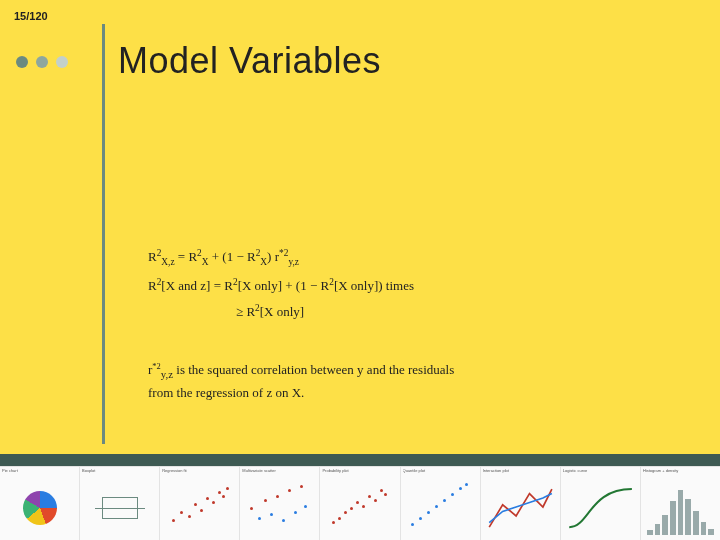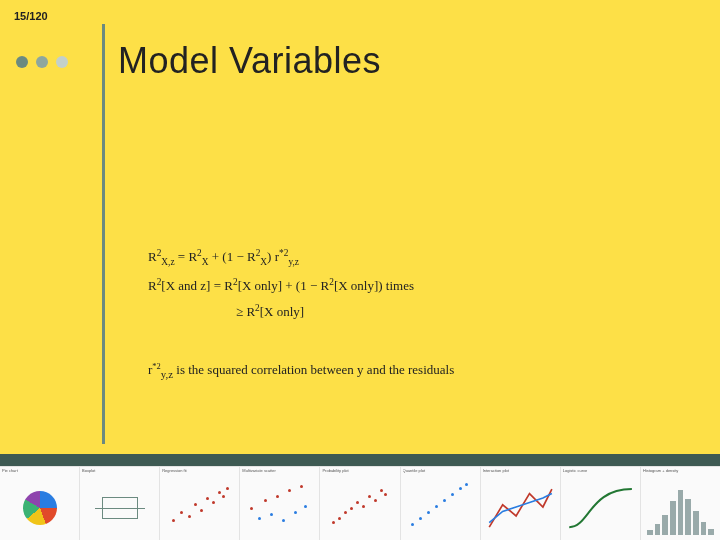--- a/index.html
+++ b/index.html
@@ -71,20 +71,21 @@
     </div>
     <div class="row indent2">
       <span>≥  </span><span>R</span><sup>2</sup><span>[X only]</span>
     </div>
   </div>
 
   <div class="math-note">
     <div>
       <span>r</span><sup>*2</sup><sub>y,z</sub><span> is the squared correlation between y and the residuals</span>
     </div>
+    <div>from the regression of z on X.</div>
   </div>
 
   <div class="footer-band"></div>
 
   <div class="thumbs">
     <div class="thumb" data-label="Pie chart">
         <div class="pie"></div>
       </div>
     <div class="thumb" data-label="Boxplot">
         <div class="box"></div>

